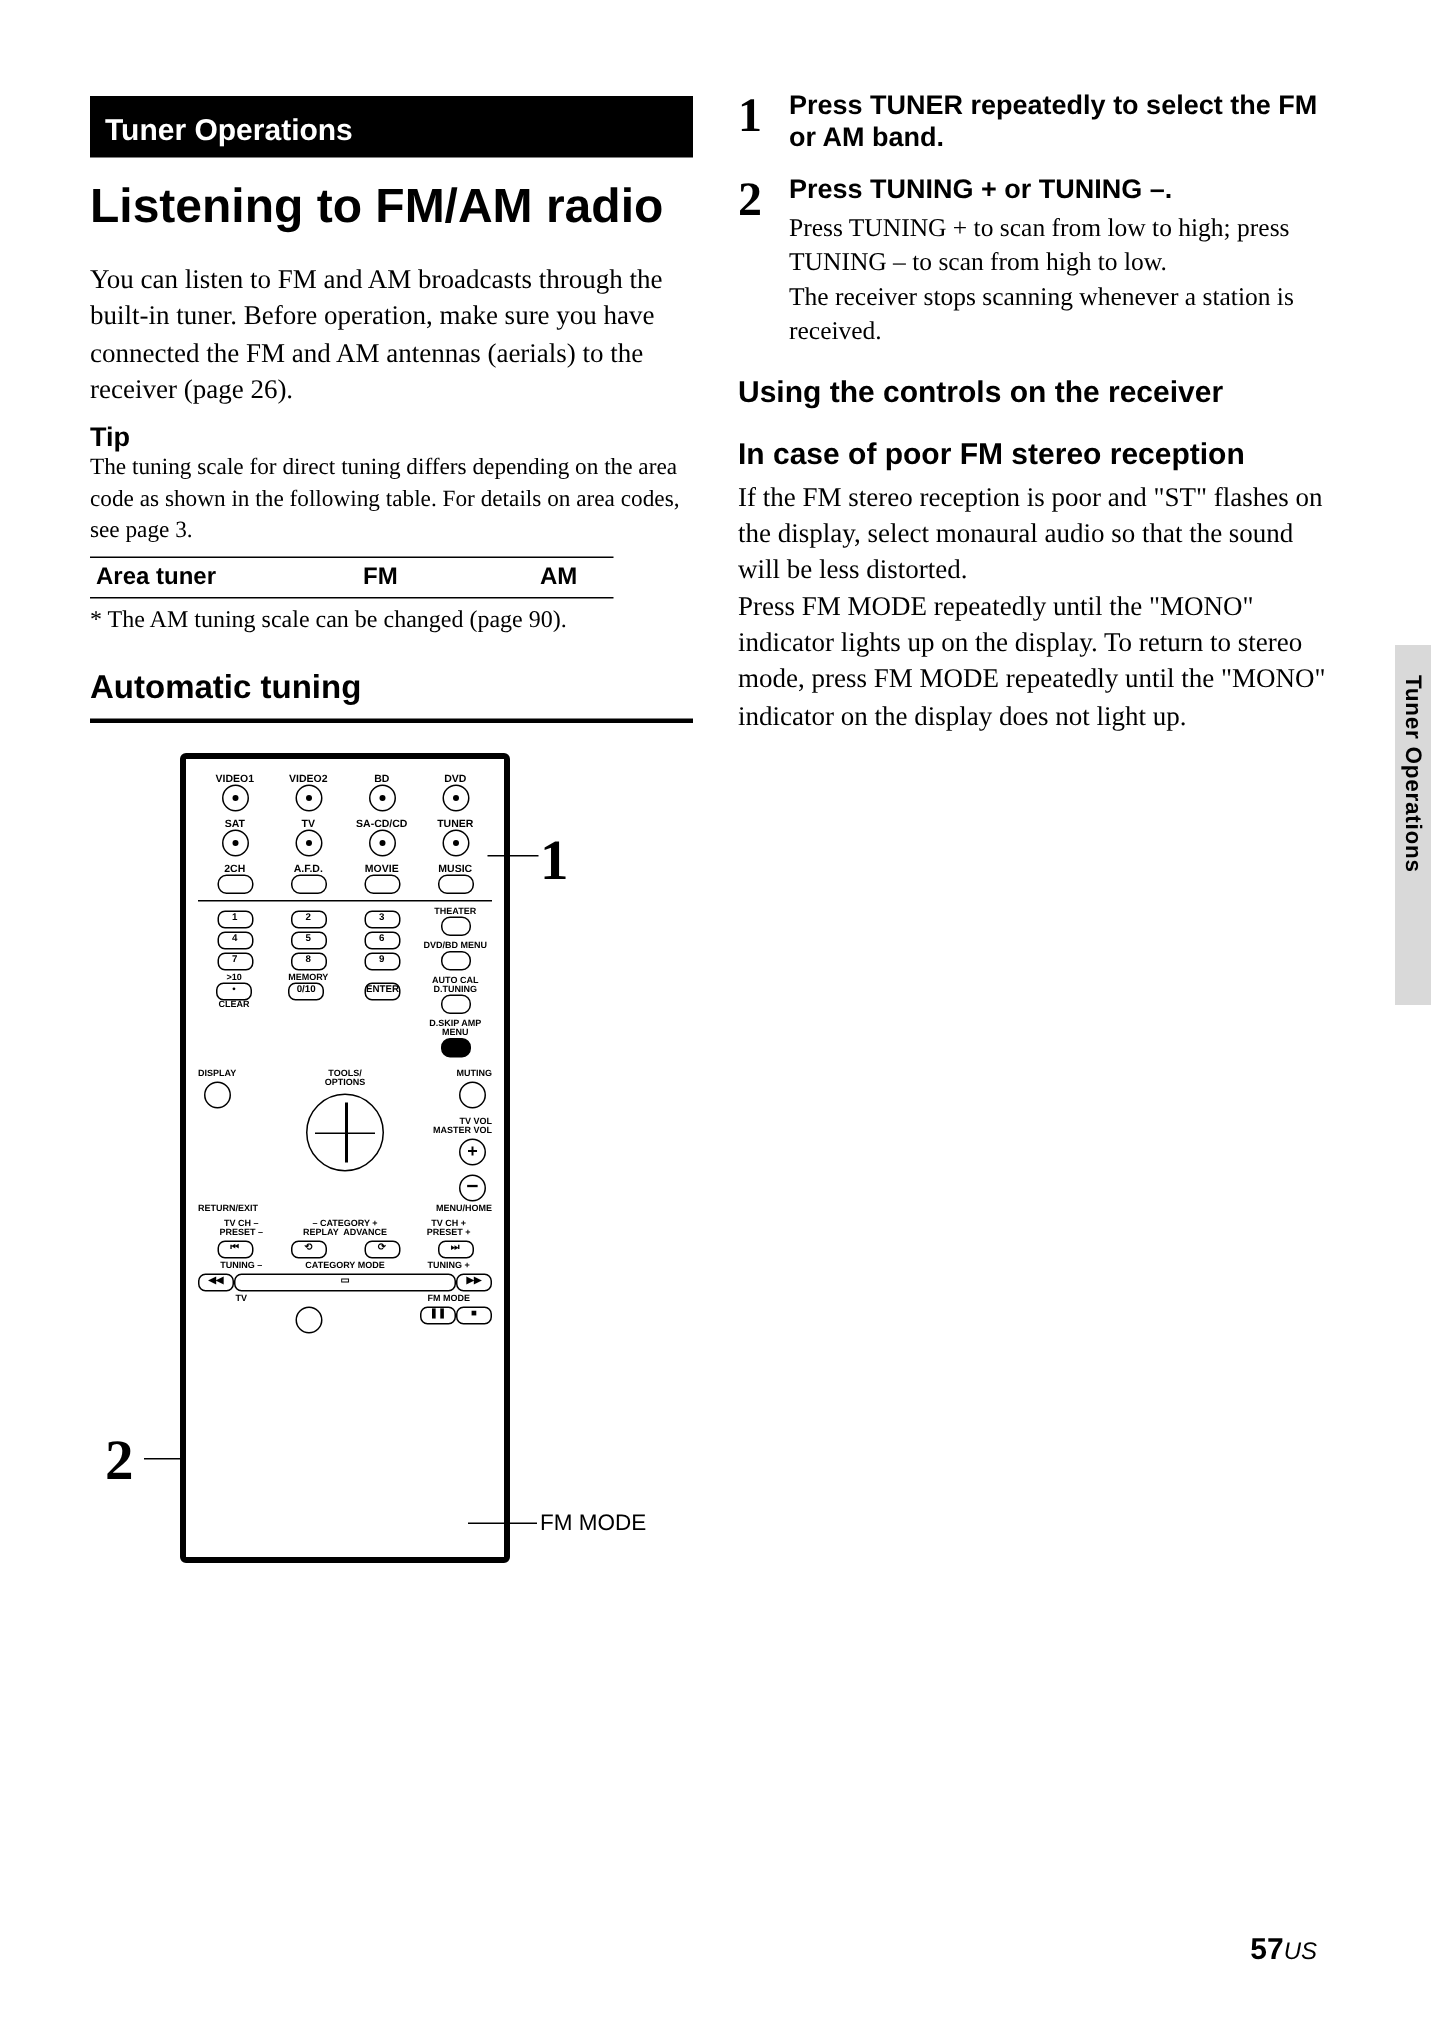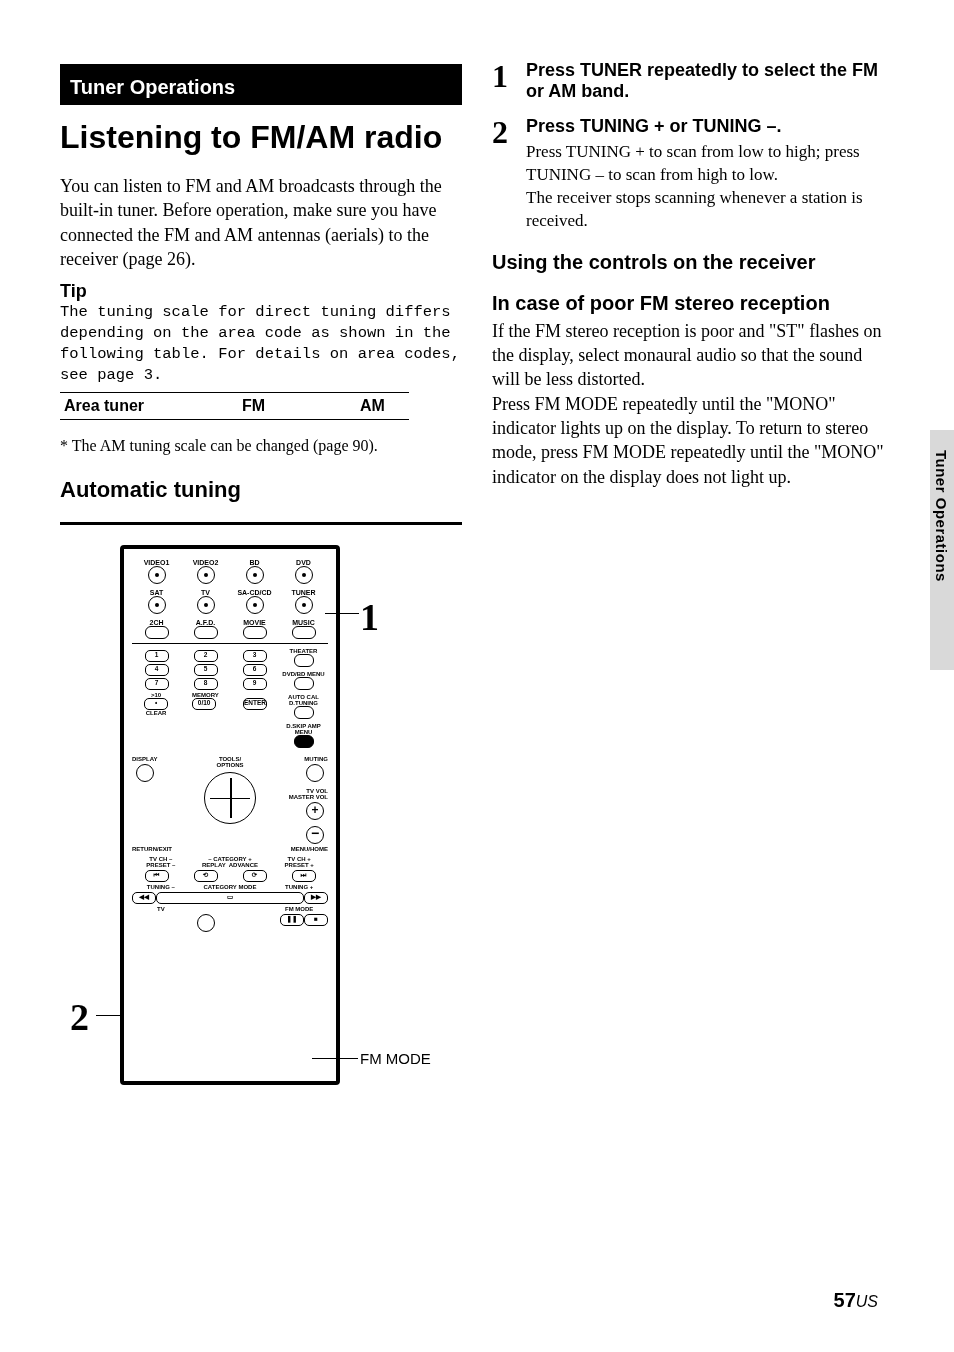--- a/index.html
+++ b/index.html
@@ -57,26 +57,26 @@
     margin-top: 6px;
   }
   table.area th, table.area td {
     text-align: left;
     padding: 4px 24px 4px 4px;
     font-family: Arial, Helvetica, sans-serif;
     font-size: 16px;
   }
   table.area th { border-top: 1px solid #000; border-bottom: 1px solid #000; font-weight:bold; }
   table.area td { border-bottom: 1px solid #000; font-family:"Times New Roman",serif; }
-  .footnote { font-family:"Times New Roman",serif; font-size:16px; margin-top:17px; }
+  .footnote { font-family:"Times New Roman",serif; font-size:16px; margin-top:6px; }
   .subheading {
     font-weight: bold;
     font-size: 22px;
     border-bottom: 3px solid #000;
-    padding-bottom: 19px;
+    padding-bottom: 8px;
     margin: 22px 0 12px 0;
   }
   .step { display:flex; margin-bottom:14px; }
   .step-num {
     font-family: "Times New Roman", serif;
     font-weight: bold;
     font-size: 32px;
     width: 34px;
     flex-shrink: 0;
     line-height: 1;
@@ -209,21 +209,21 @@
   <div class="col">
     <div class="section-bar-wrap">
       <div class="section-bar">Tuner Operations</div>
     </div>
 
     <h1 class="page-title">Listening to FM/AM radio</h1>
 
     <div class="body-text">You can listen to FM and AM broadcasts through the built-in tuner. Before operation, make sure you have connected the FM and AM antennas (aerials) to the receiver (page 26).</div>
 
     <div class="tip-heading">Tip</div>
-    <div class="body-text" style="font-family:Liberation Mono, monospace; font-size:15.5px;">The tuning scale for direct tuning differs depending on the area code as shown in the following table. For details on area codes, see page 3.</div>
+    <div class="body-text" style="font-family:Liberation Serif, serif; font-size:15.5px;">The tuning scale for direct tuning differs depending on the area code as shown in the following table. For details on area codes, see page 3.</div>
 
     <table class="area">
       <tbody>
           <tr>
         <th style="width:150px">Area tuner</th>
         <th style="width:90px">FM</th>
         <th>AM</th>
       </tr>
     </tbody>
       </table>

